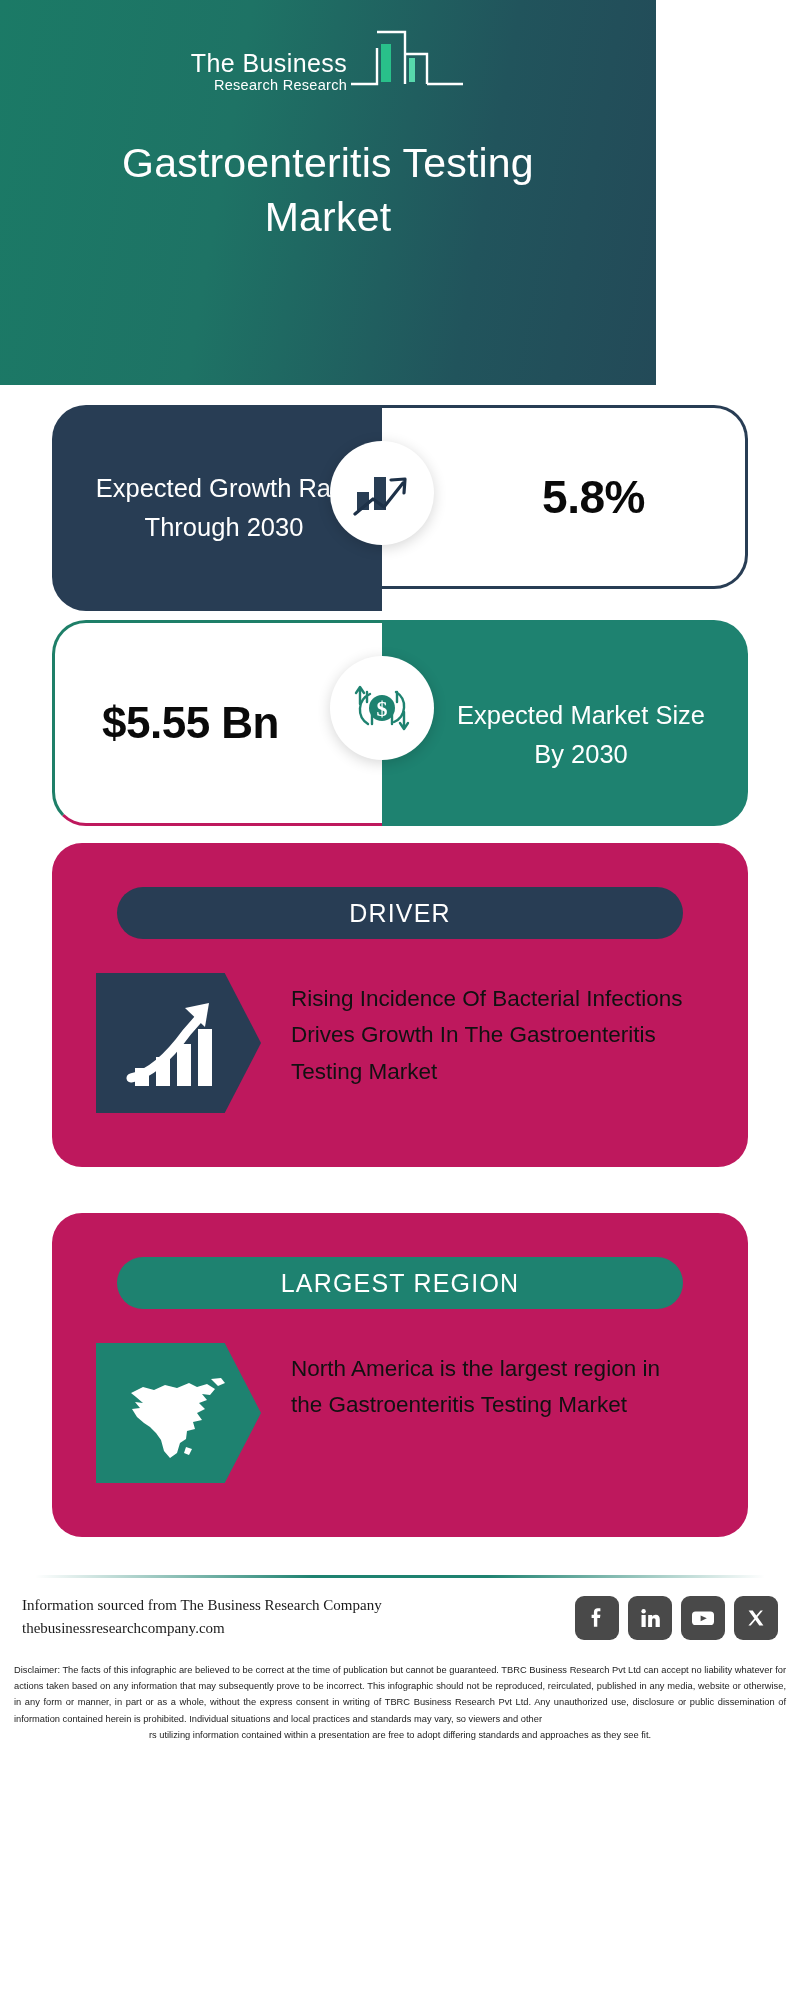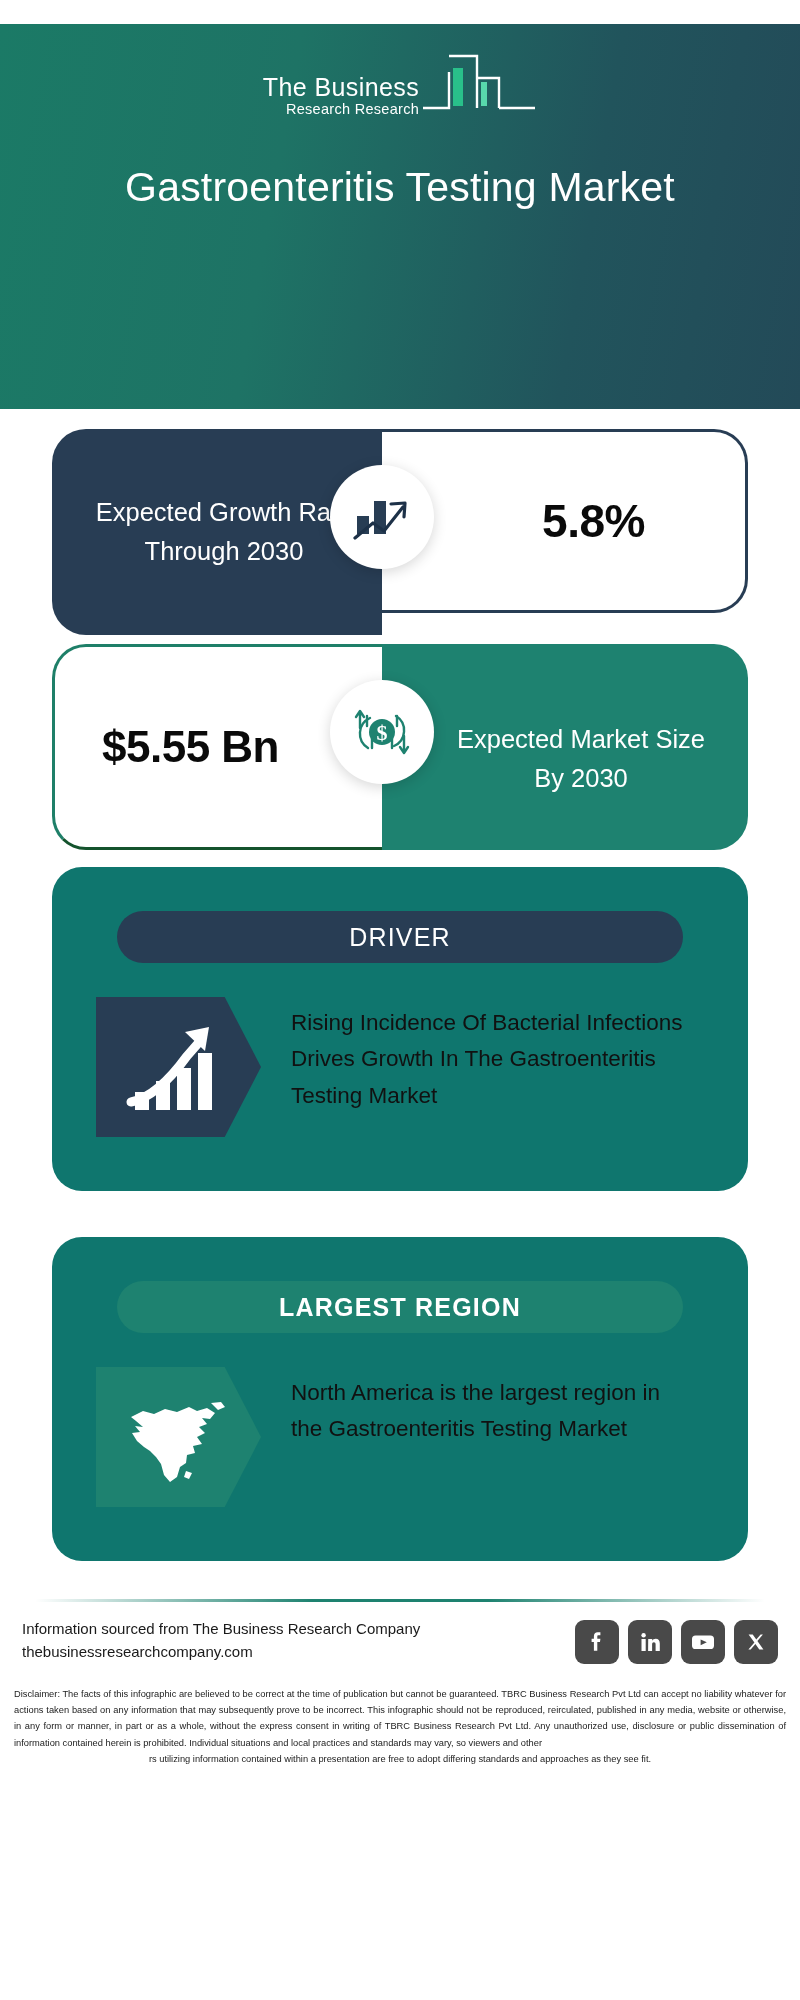--- a/index.html
+++ b/index.html
@@ -7,24 +7,23 @@
     width: 800px; height: 2000px;
     background: #ffffff;
     font-family: "Liberation Sans", sans-serif;
     overflow: hidden;
   }
   .page { position: relative; width: 800px; height: 2000px; background:#fff; }
 
   
   .hero {
     position: relative;
-    width: 800px; height: 385px;
+    width: 656px; height: 385px;
     background: linear-gradient(100deg, #1b7a66 0%, #1e7365 35%, #21545c 72%, #234a58 100%);
     overflow: hidden;
-    margin-top: 24px;
   }
   .logo-wrap {
     position:absolute; left:0; right:0; top:22px;
     display:flex; justify-content:center; align-items:flex-end; gap:0px;
   }
   .logo-text { text-align:right; padding-bottom:6px; }
   .logo-line1 {
     color:#fff; font-size:25px; font-weight:300; letter-spacing:.4px; line-height:1.05;
     font-family:"Liberation Sans", sans-serif;
   }
@@ -74,21 +73,21 @@
   }
   .gr-value { font-size:46px; font-weight:bold; color:#0a0a0a; letter-spacing:-.5px; }
 
   
   .ms-left {
     position:absolute; left:0; top:20px;
     width:330px; height:206px;
     background:#fff;
     border-top:3px solid #1e7f68;
     border-left:3px solid #1e7f68;
-    border-bottom:3px solid #14532d;
+    border-bottom:3px solid #be185d;
     border-radius:34px 0 0 34px;
     display:flex; align-items:center; justify-content:center;
     padding-right:56px;
   }
   .ms-value {
     font-size:44px; font-weight:bold; color:#0a0a0a;
     text-align:center; line-height:1.22; letter-spacing:-.5px;
   }
   .ms-right {
     position:absolute; left:330px; top:20px;
@@ -107,32 +106,32 @@
     box-shadow:0 3px 14px rgba(0,0,0,.16);
     display:flex; align-items:center; justify-content:center;
     z-index:6;
   }
 
   
   .panel {
     position:relative;
     margin:0 auto;
     width:696px;
-    background:#0f766e;
+    background:#be185d;
     border-radius:30px;
     padding:44px 0 54px 0;
   }
   .pill {
     width:566px; height:52px; margin:0 auto;
     border-radius:26px;
     display:flex; align-items:center; justify-content:center;
     color:#ffffff; font-size:25px; letter-spacing:1.2px; font-weight:400;
   }
   .pill-driver { background:#283d54; }
-  .pill-region { background:#1e8270;font-weight:bold; }
+  .pill-region { background:#1e8270; }
 
   .panel-body {
     display:flex; align-items:flex-start; gap:30px;
     padding:34px 56px 0 44px;
   }
   .badge-shape {
     flex:0 0 auto;
     width:165px; height:140px;
     display:flex; align-items:center; justify-content:center;
     clip-path: polygon(0 0, 78% 0, 100% 50%, 78% 100%, 0 100%);
@@ -144,20 +143,21 @@
   }
 
   
   .foot-rule {
     width:730px; height:3px; margin:0 auto;
     background:linear-gradient(90deg,rgba(30,130,112,0) 0%, #1e8270 38%, #1e8270 62%, rgba(30,130,112,0) 100%);
   }
   .foot-row {
     display:flex; align-items:flex-end; justify-content:space-between;
     padding:16px 22px 0 22px;
+    font-family:Liberation Serif, serif;
   }
   .foot-src { font-size:15px; color:#1a1a1a; line-height:1.52; }
   .socials { display:flex; gap:9px; padding-top:2px; }
   .soc {
     width:44px; height:44px; border-radius:9px; background:#494949;
     display:flex; align-items:center; justify-content:center;
   }
   .disclaimer {
     padding:22px 14px 0 14px;
     font-size:9.3px; line-height:1.74; color:#222; text-align:justify;

